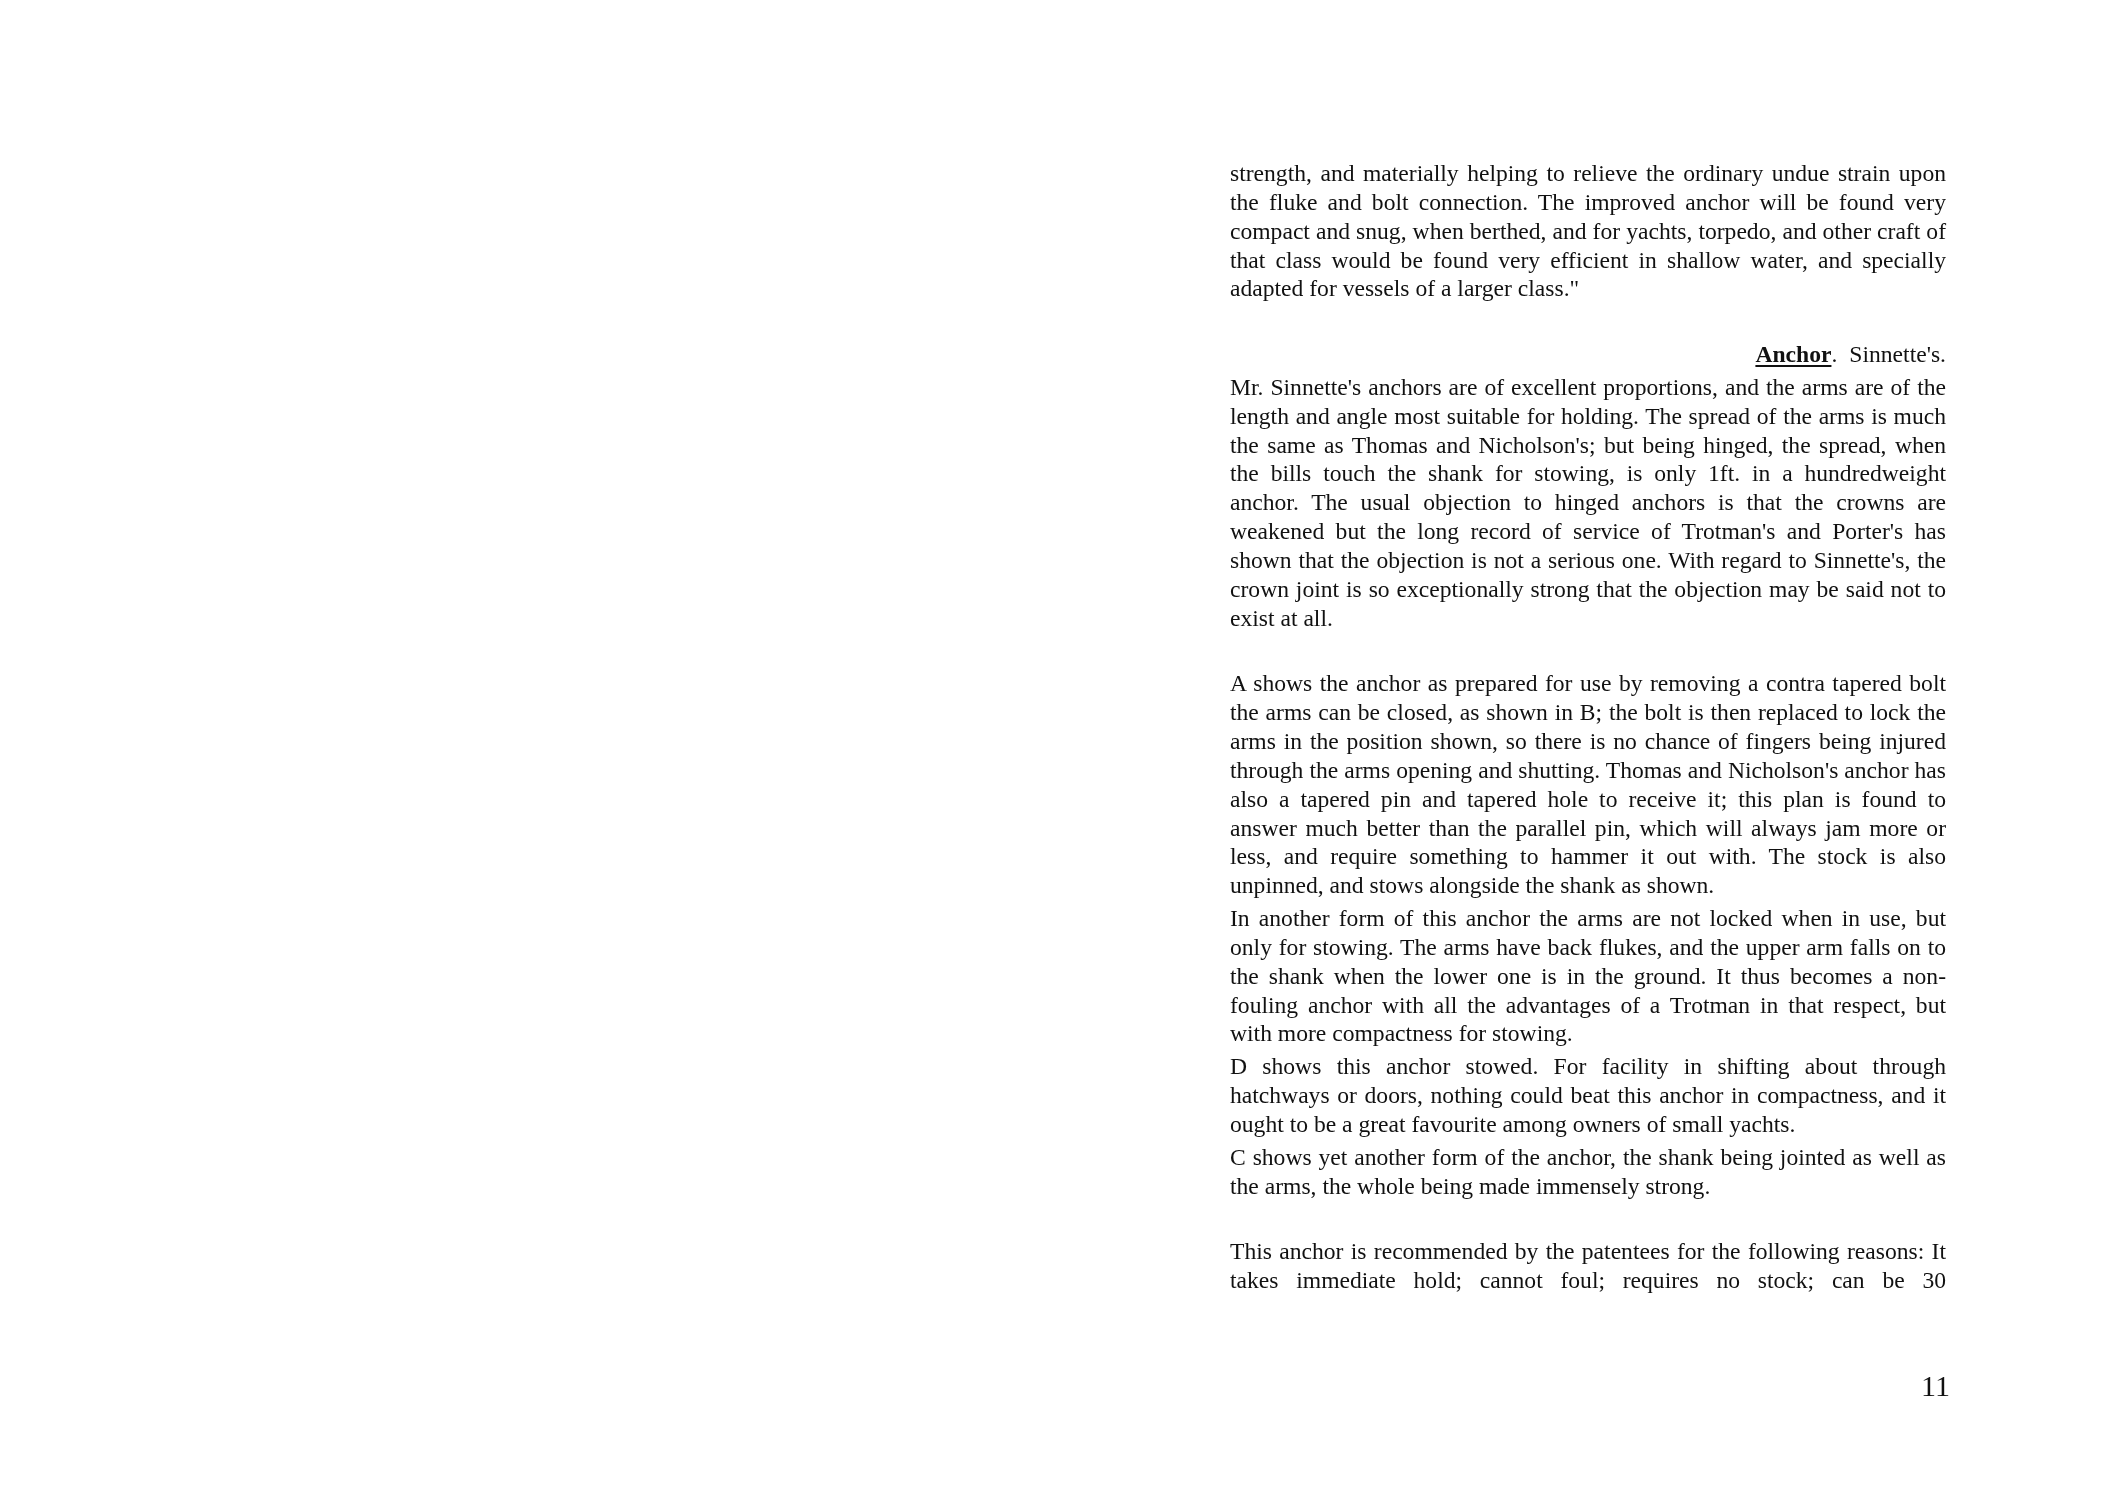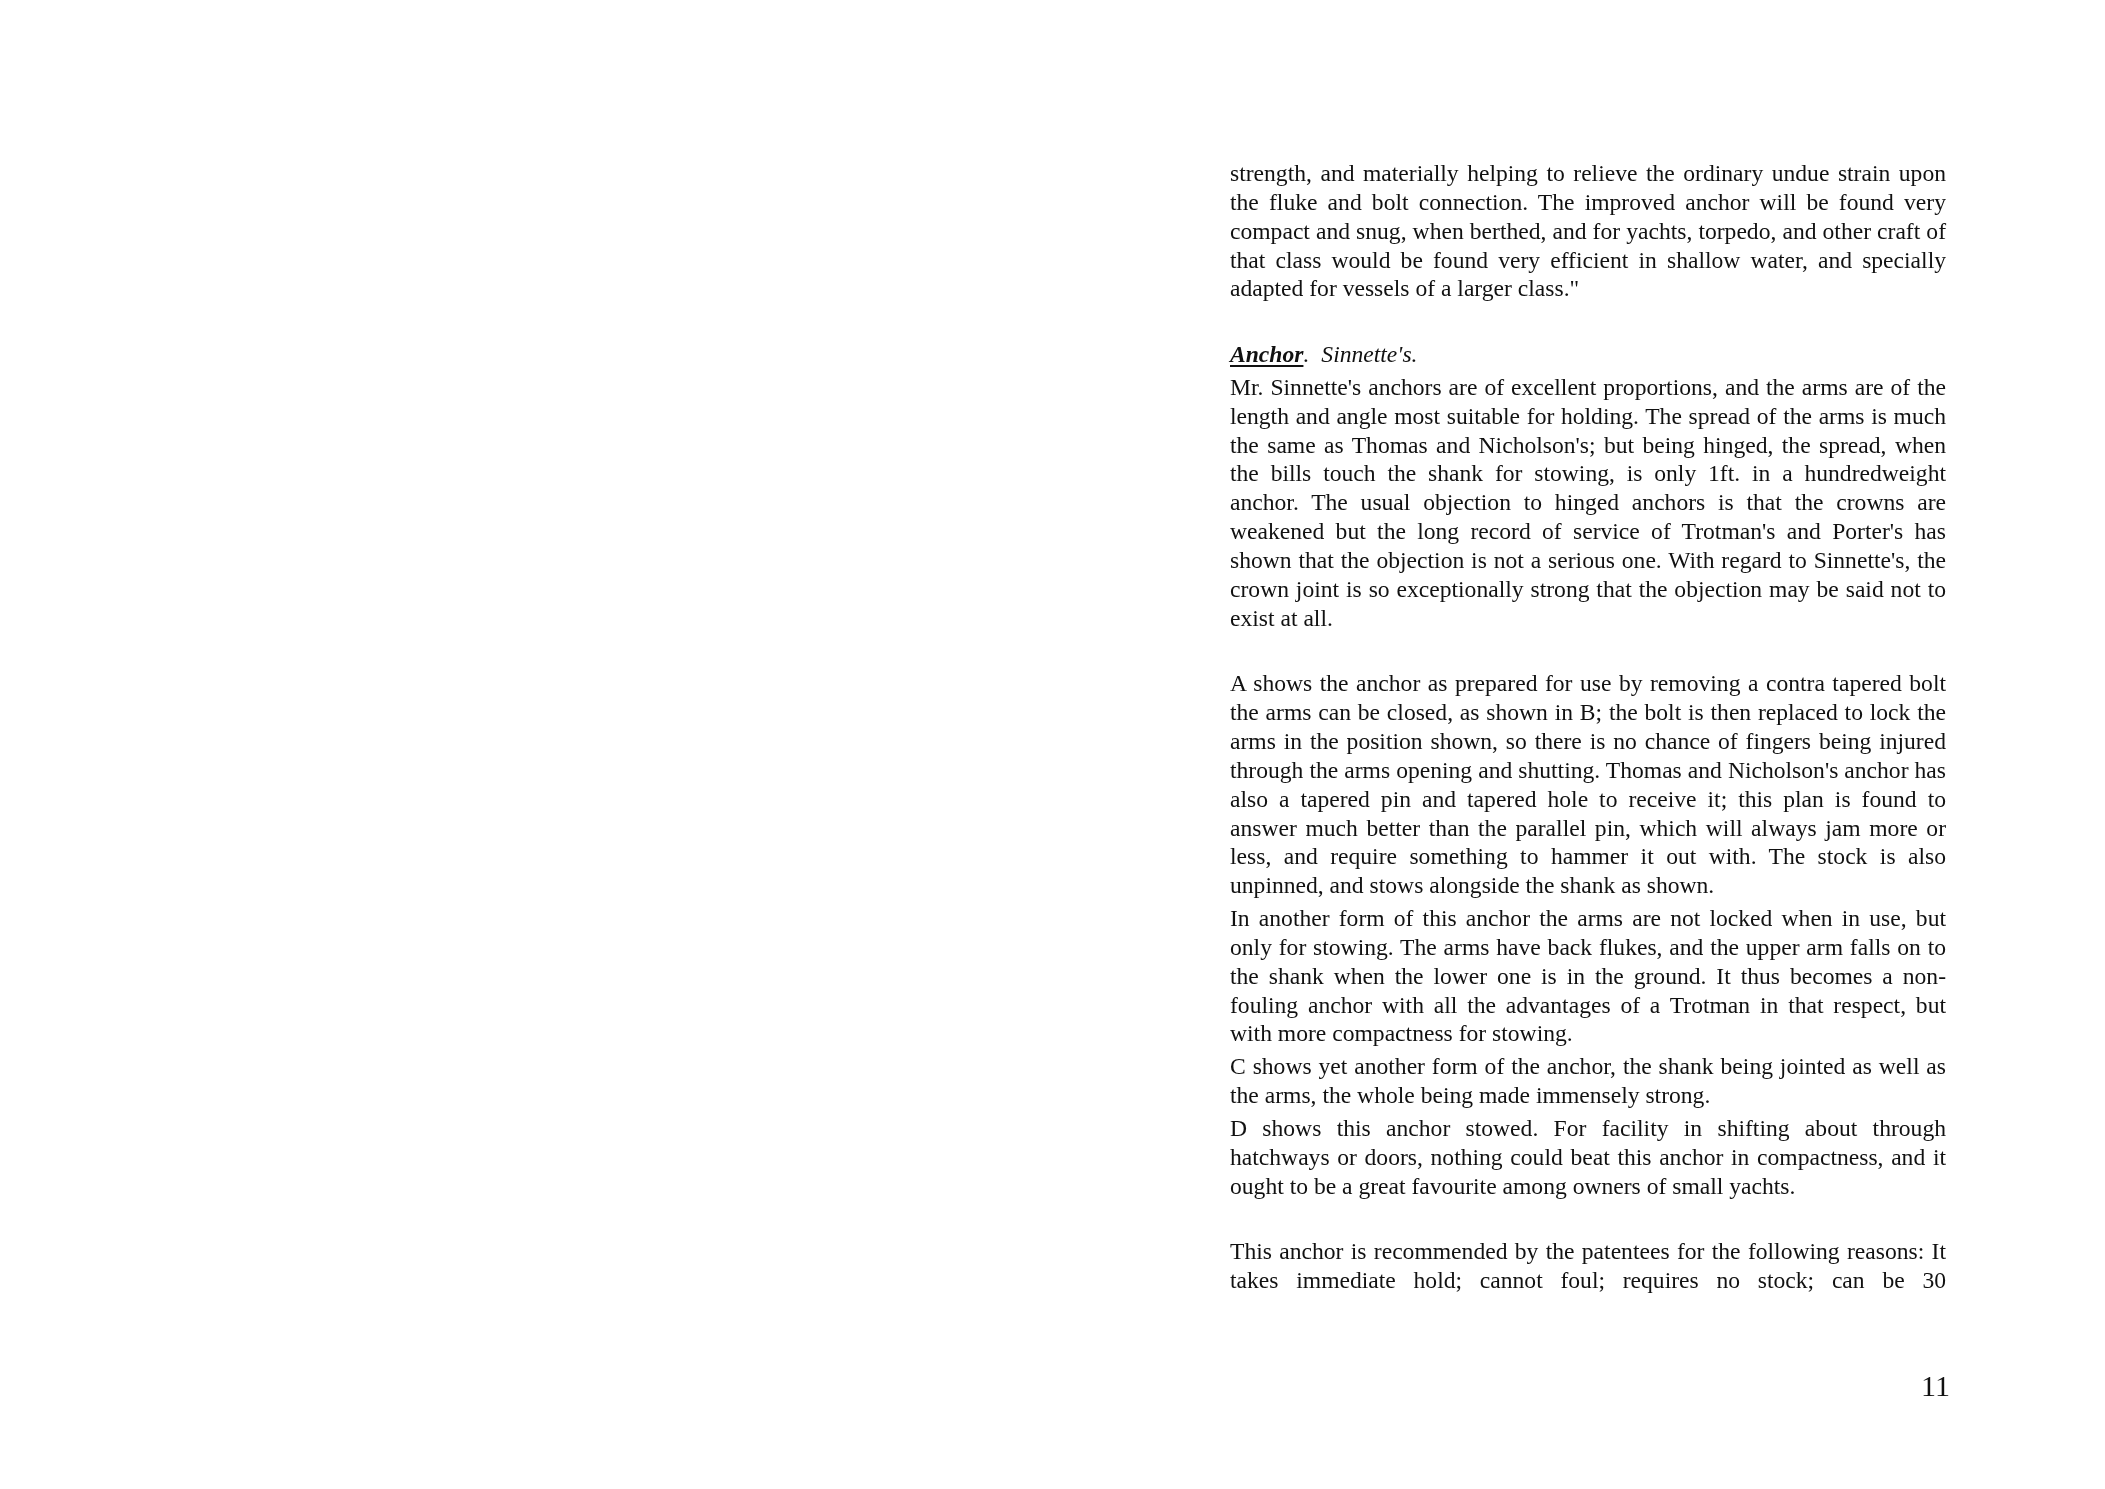--- a/index.html
+++ b/index.html
@@ -41,22 +41,21 @@
       line-height: 28.85px;
       text-align: justify;
     }
     .text-column p {
       margin: 4px;
     }
     .gap {
       height: 28.85px;
     }
     .heading-line {
-      text-align: left;
-      font-style: italic;
+      text-align: right;
     }
     .heading-term {
       font-weight: bold;
       text-decoration: underline;
       text-decoration-thickness: 2px;
       text-underline-offset: 3px;
     }
     .heading-sub {
       margin-left: 12px;
     }
@@ -85,22 +84,22 @@
 
     <div class="gap"></div>
 
     <p class="heading-line"><span class="heading-term">Anchor</span><span>.</span><span class="heading-sub">Sinnette's.</span></p>
     <p>Mr. Sinnette's anchors are of excellent proportions, and the arms are of the length and angle most suitable for holding. The spread of the arms is much the same as Thomas and Nicholson's; but being hinged, the spread, when the bills touch the shank for stowing, is only 1ft. in a hundredweight anchor. The usual objection to hinged anchors is that the crowns are weakened but the long record of service of Trotman's and Porter's has shown that the objection is not a serious one. With regard to Sinnette's, the crown joint is so exceptionally strong that the objection may be said not to exist at all.</p>
 
     <div class="gap"></div>
 
     <p>A shows the anchor as prepared for use by removing a contra tapered bolt the arms can be closed, as shown in B; the bolt is then replaced to lock the arms in the position shown, so there is no chance of fingers being injured through the arms opening and shutting. Thomas and Nicholson's anchor has also a tapered pin and tapered hole to receive it; this plan is found to answer much better than the parallel pin, which will always jam more or less, and require something to hammer it out with. The stock is also unpinned, and stows alongside the shank as shown.</p>
     <p>In another form of this anchor the arms are not locked when in use, but only for stowing. The arms have back flukes, and the upper arm falls on to the shank when the lower one is in the ground. It thus becomes a non-fouling anchor with all the advantages of a Trotman in that respect, but with more compactness for stowing.</p>
+    <p>D shows this anchor stowed. For facility in shifting about through hatchways or doors, nothing could beat this anchor in compactness, and it ought to be a great favourite among owners of small yachts.</p>
     <p>C shows yet another form of the anchor, the shank being jointed as well as the arms, the whole being made immensely strong.</p>
-    <p>D shows this anchor stowed. For facility in shifting about through hatchways or doors, nothing could beat this anchor in compactness, and it ought to be a great favourite among owners of small yachts.</p>
 
     <div class="gap"></div>
 
     <p class="last-justified">This anchor is recommended by the patentees for the following reasons: It takes immediate hold; cannot foul; requires no stock; can be 30</p>
 
   </div>
 
   <div class="page-number">11</div>
 </div>
 

